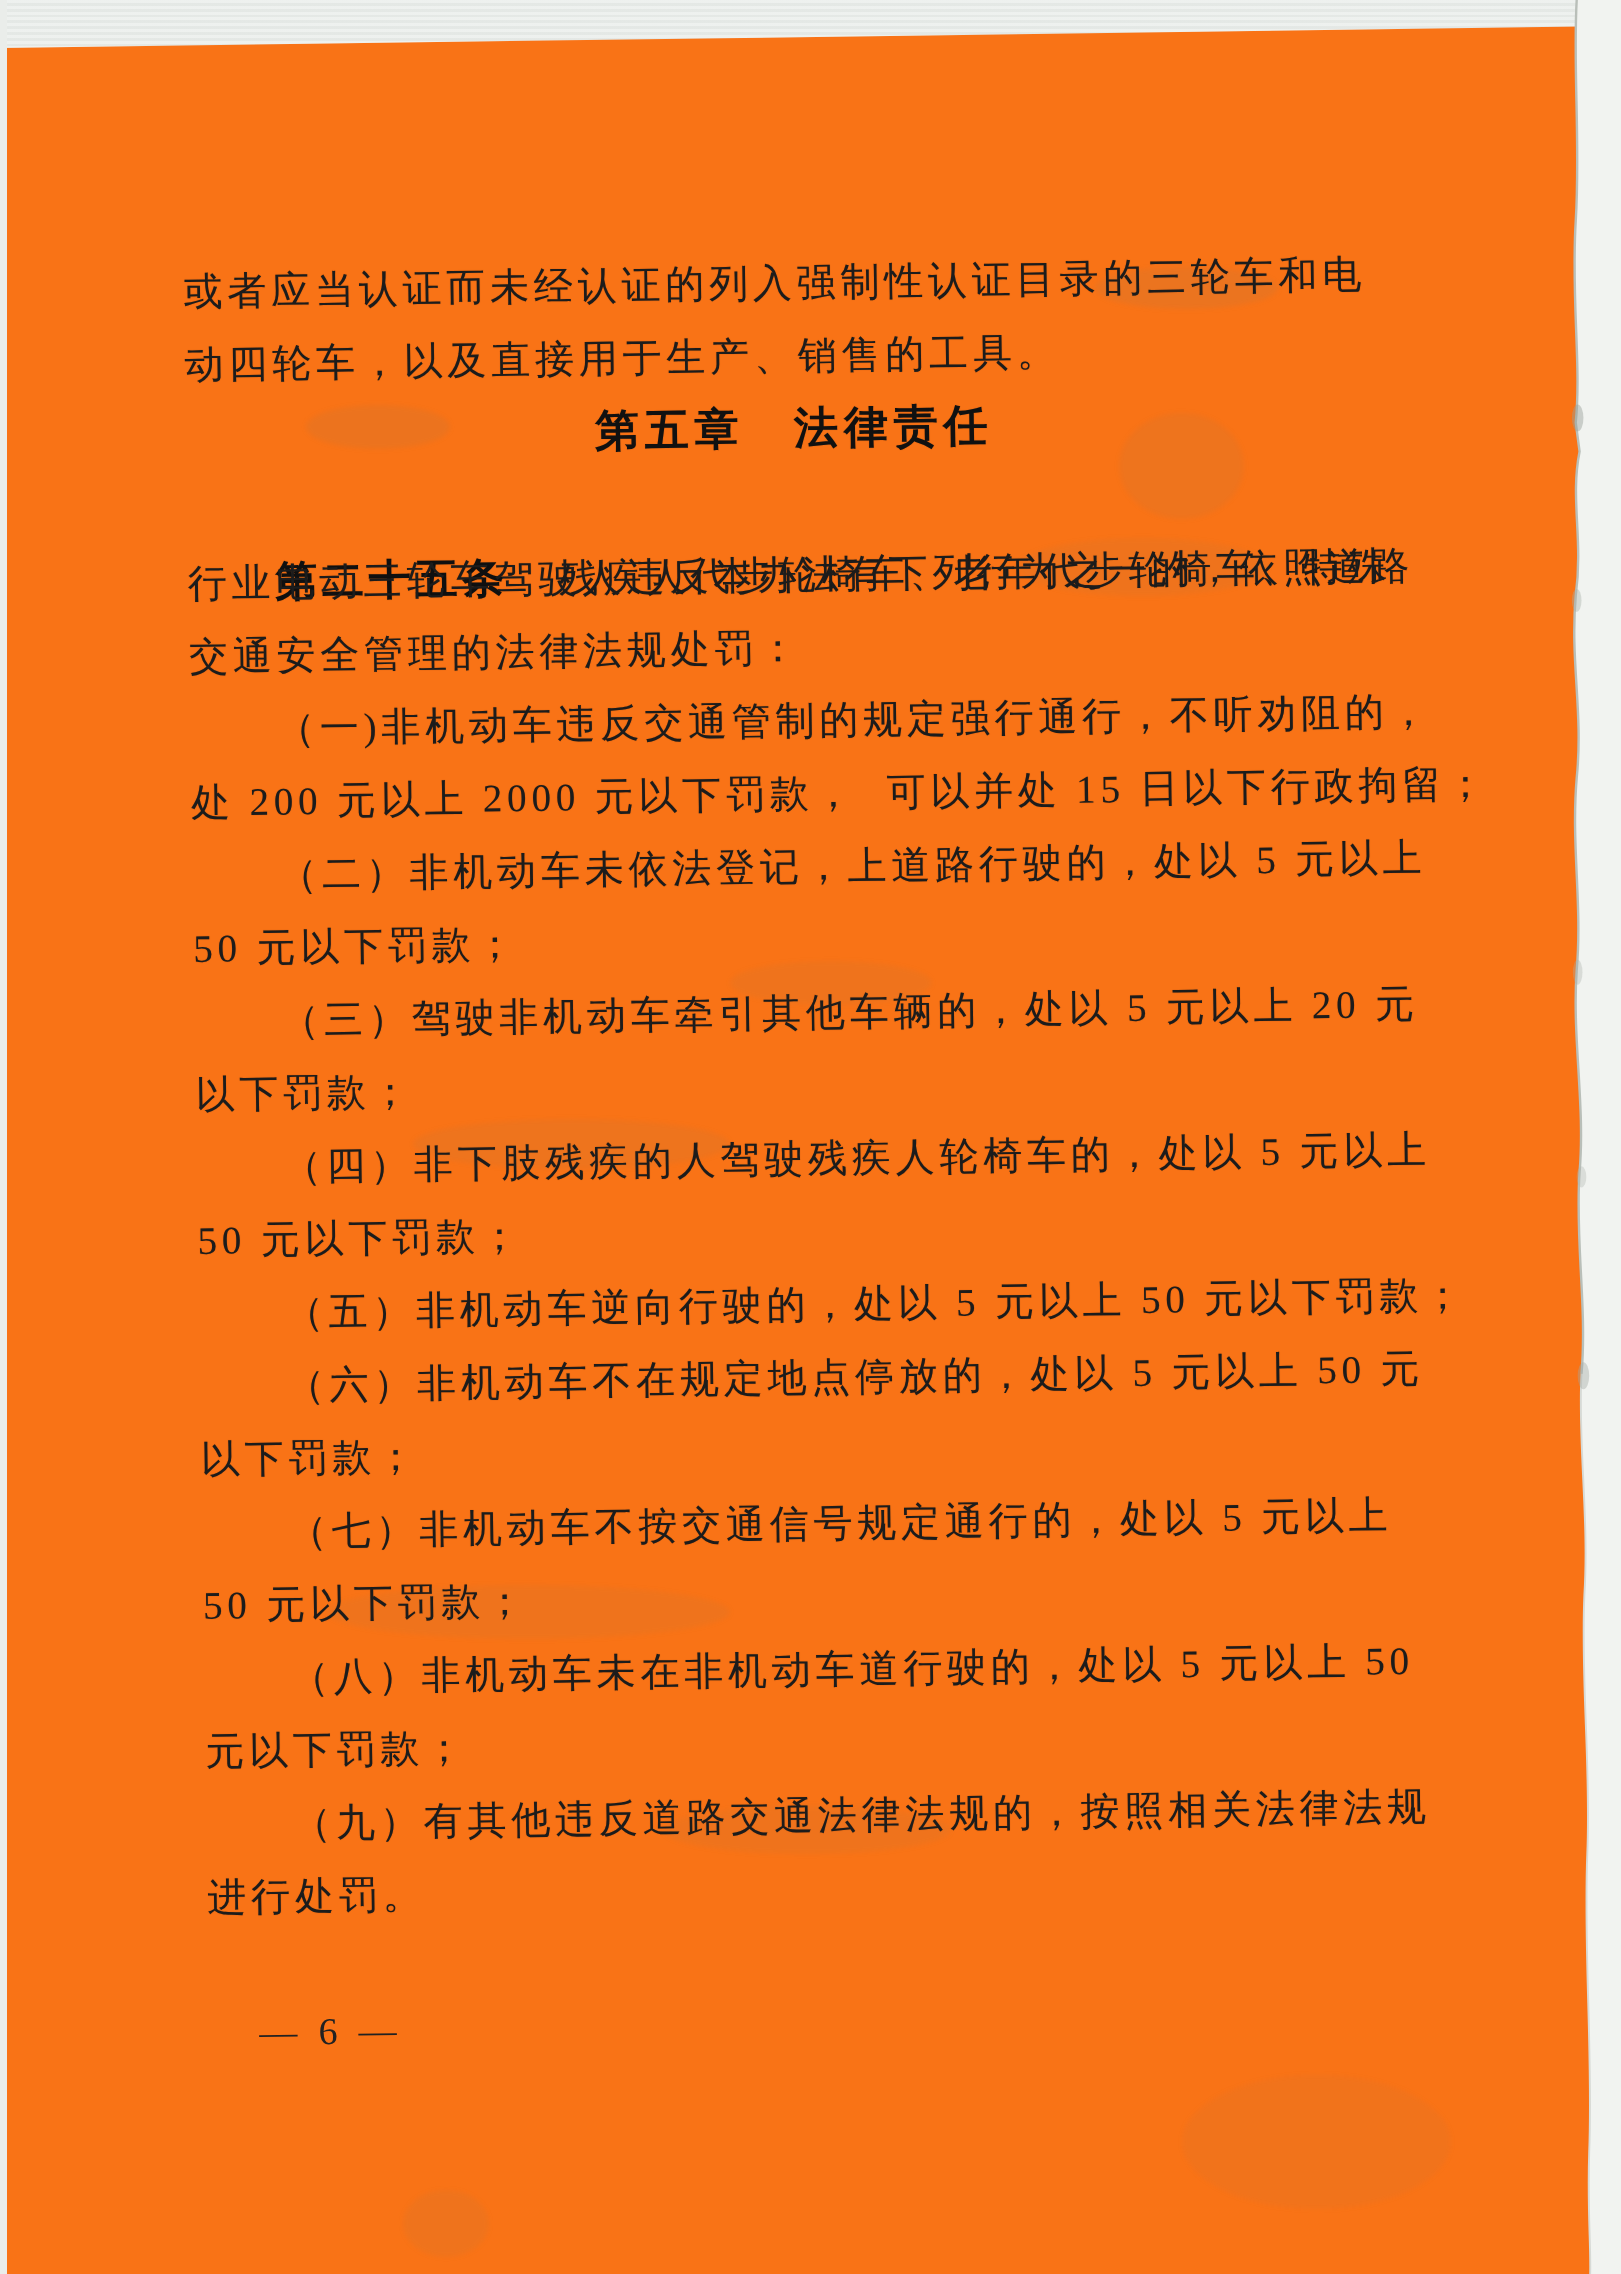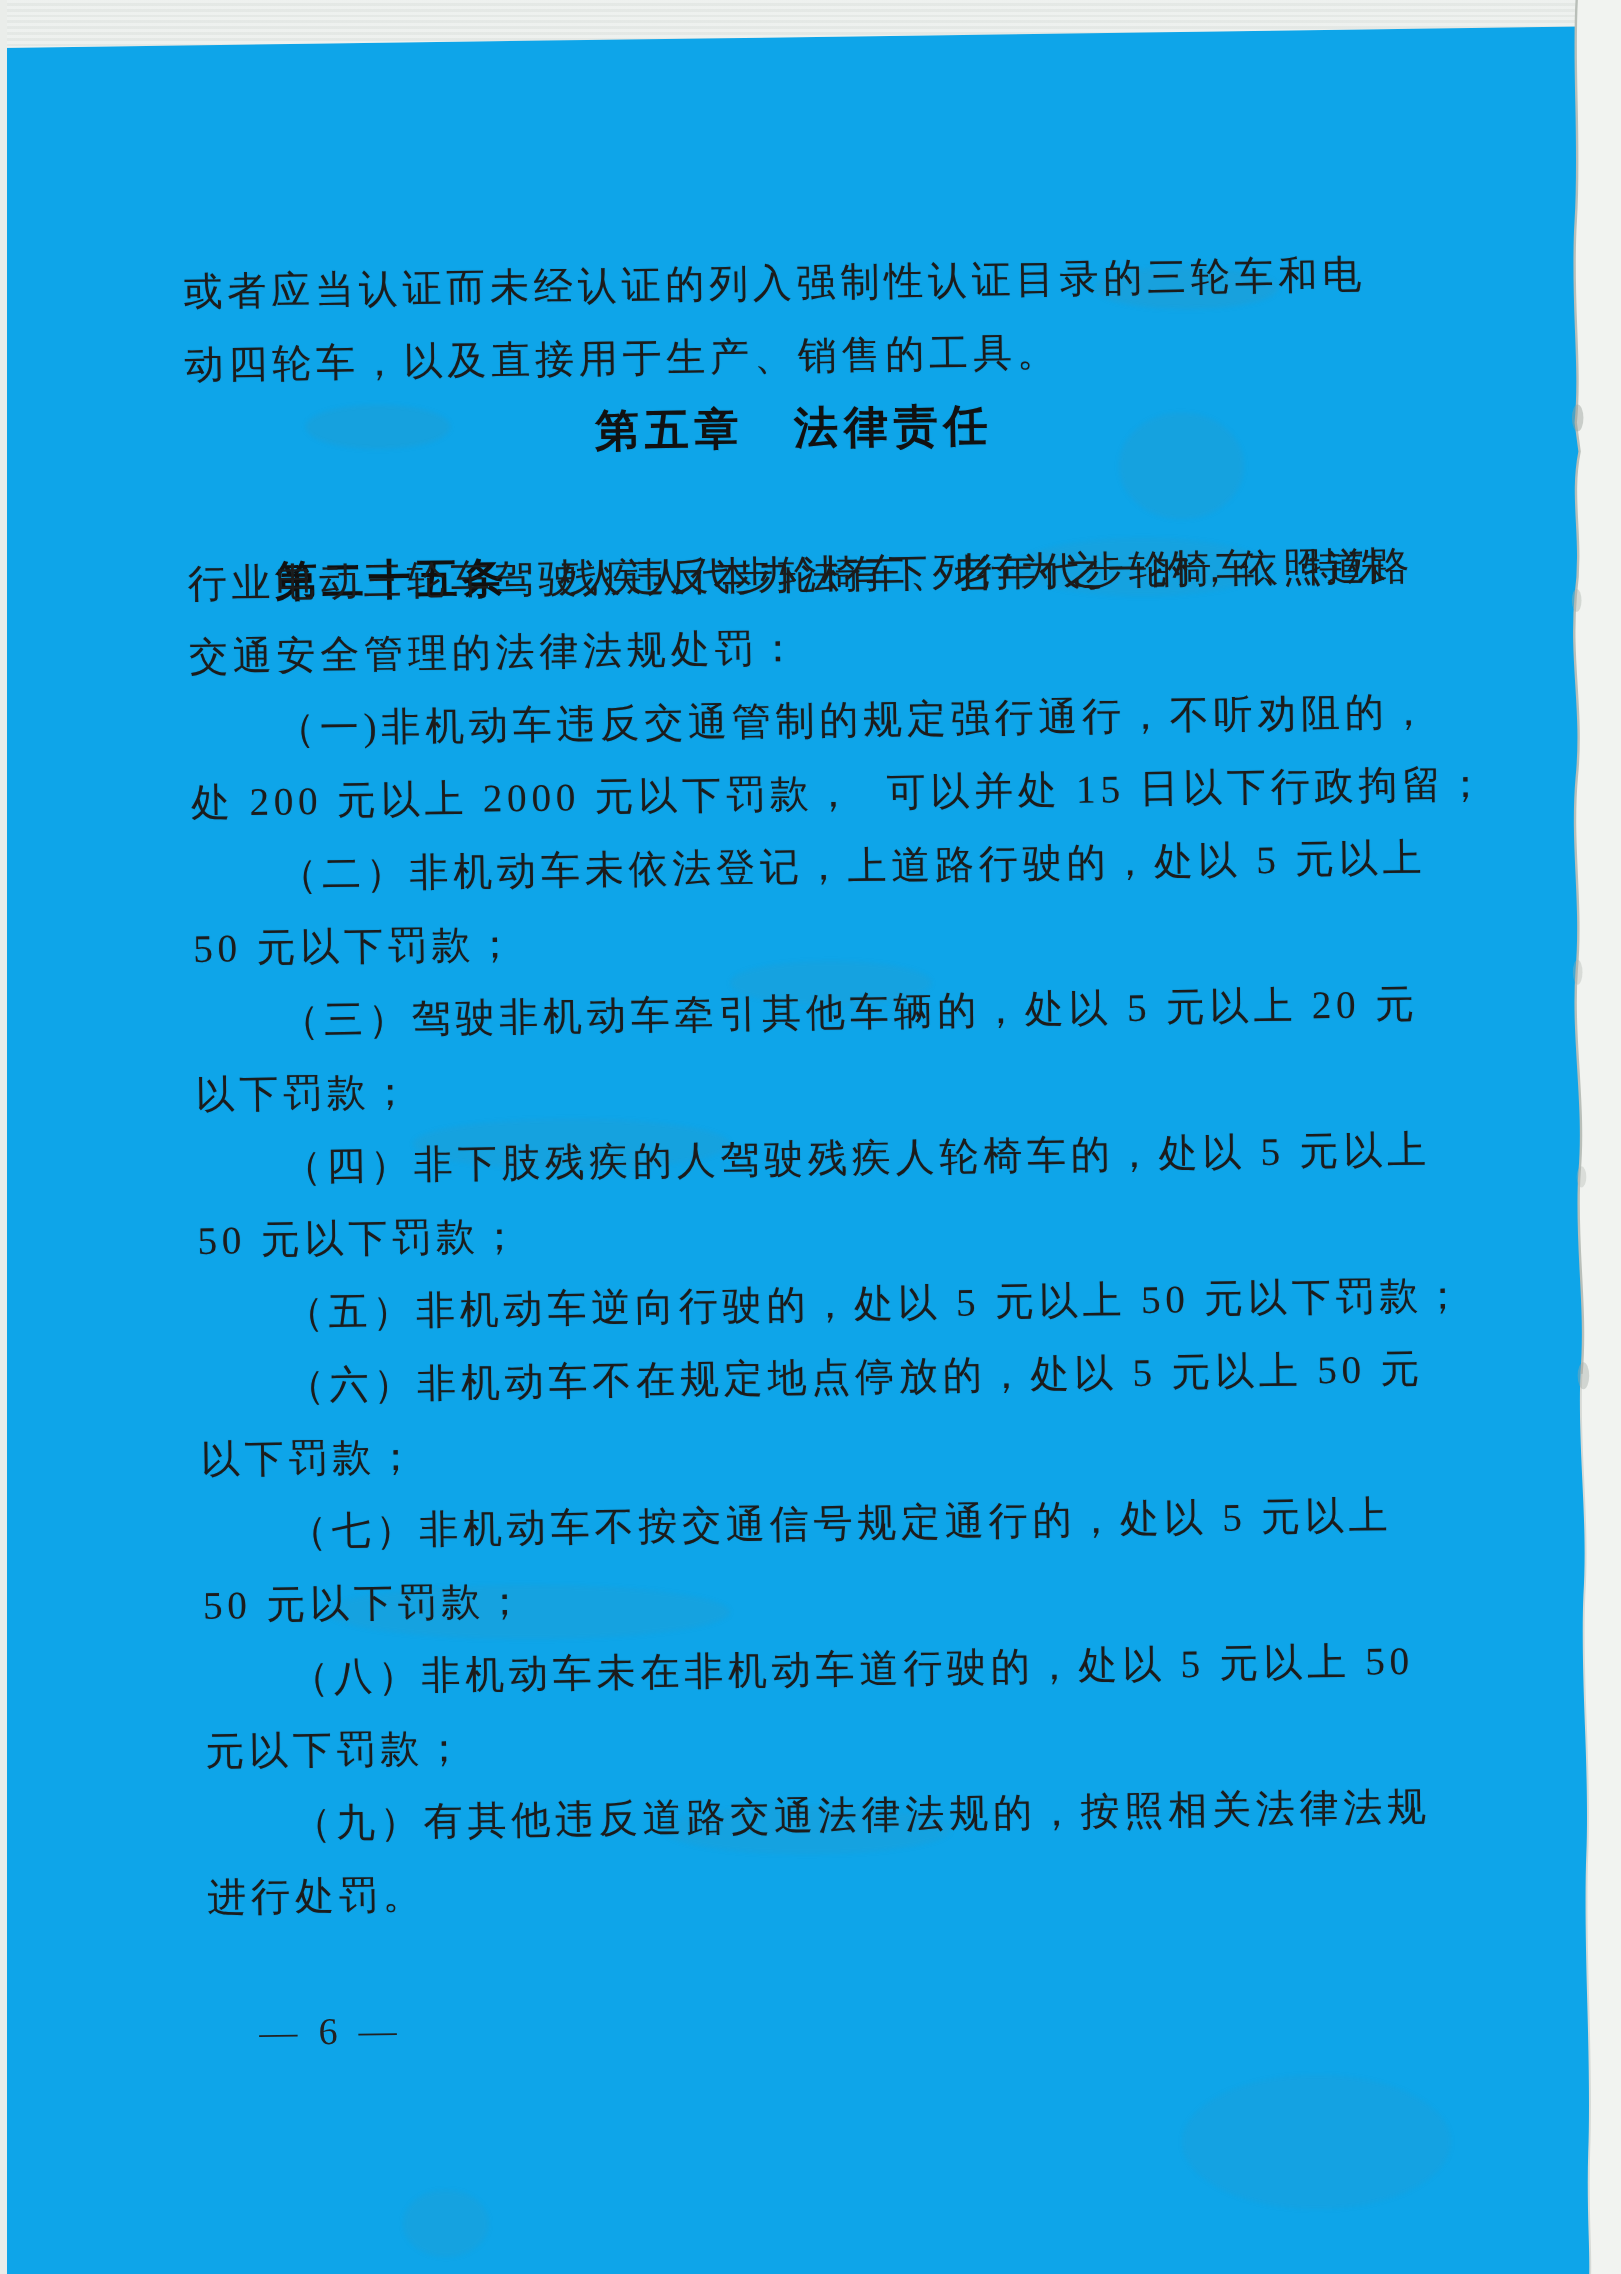--- a/index.html
+++ b/index.html
@@ -4,21 +4,21 @@
 <style>
   html, body {
     margin: 0;
     padding: 0;
     background: #dfe2df;
   }
   .scan-page {
     position: relative;
     width: 1622px;
     height: 2275px;
-    background: #0ea5e9;
+    background: #f97316;
     overflow: hidden;
     font-family: "Liberation Serif", "DejaVu Serif", serif;
     color: #1c1c1c;
   }
   
   .top-band {
     position: absolute;
     top: 0; left: 0;
     width: 100%;
     height: 50px;

